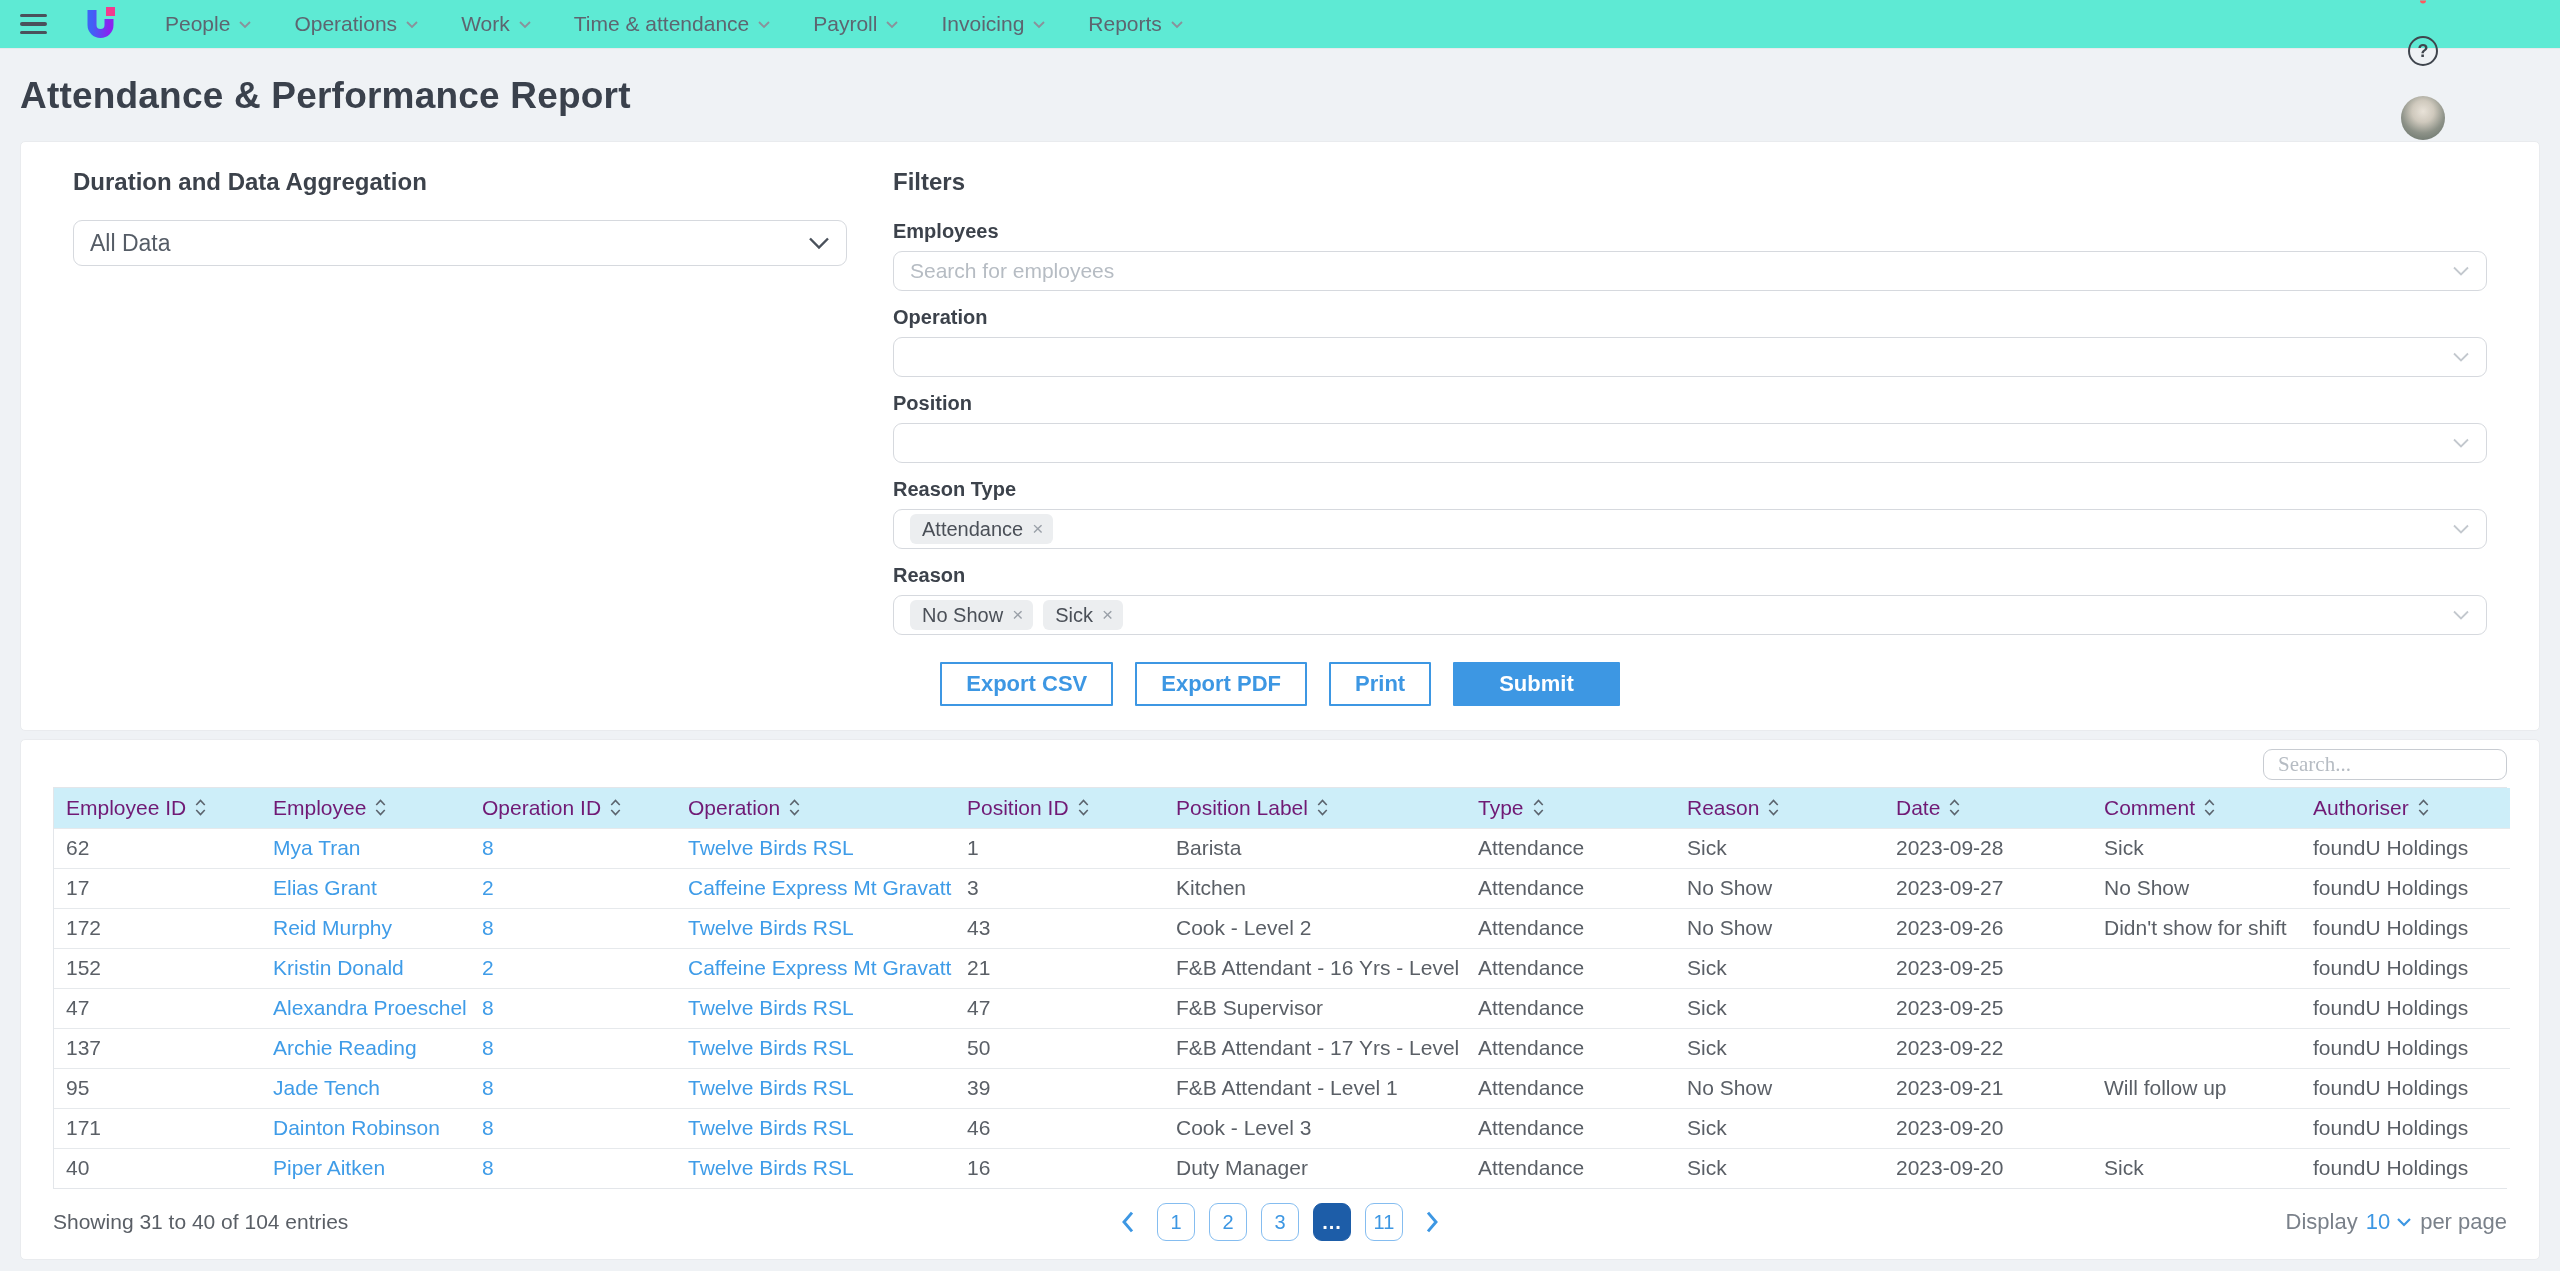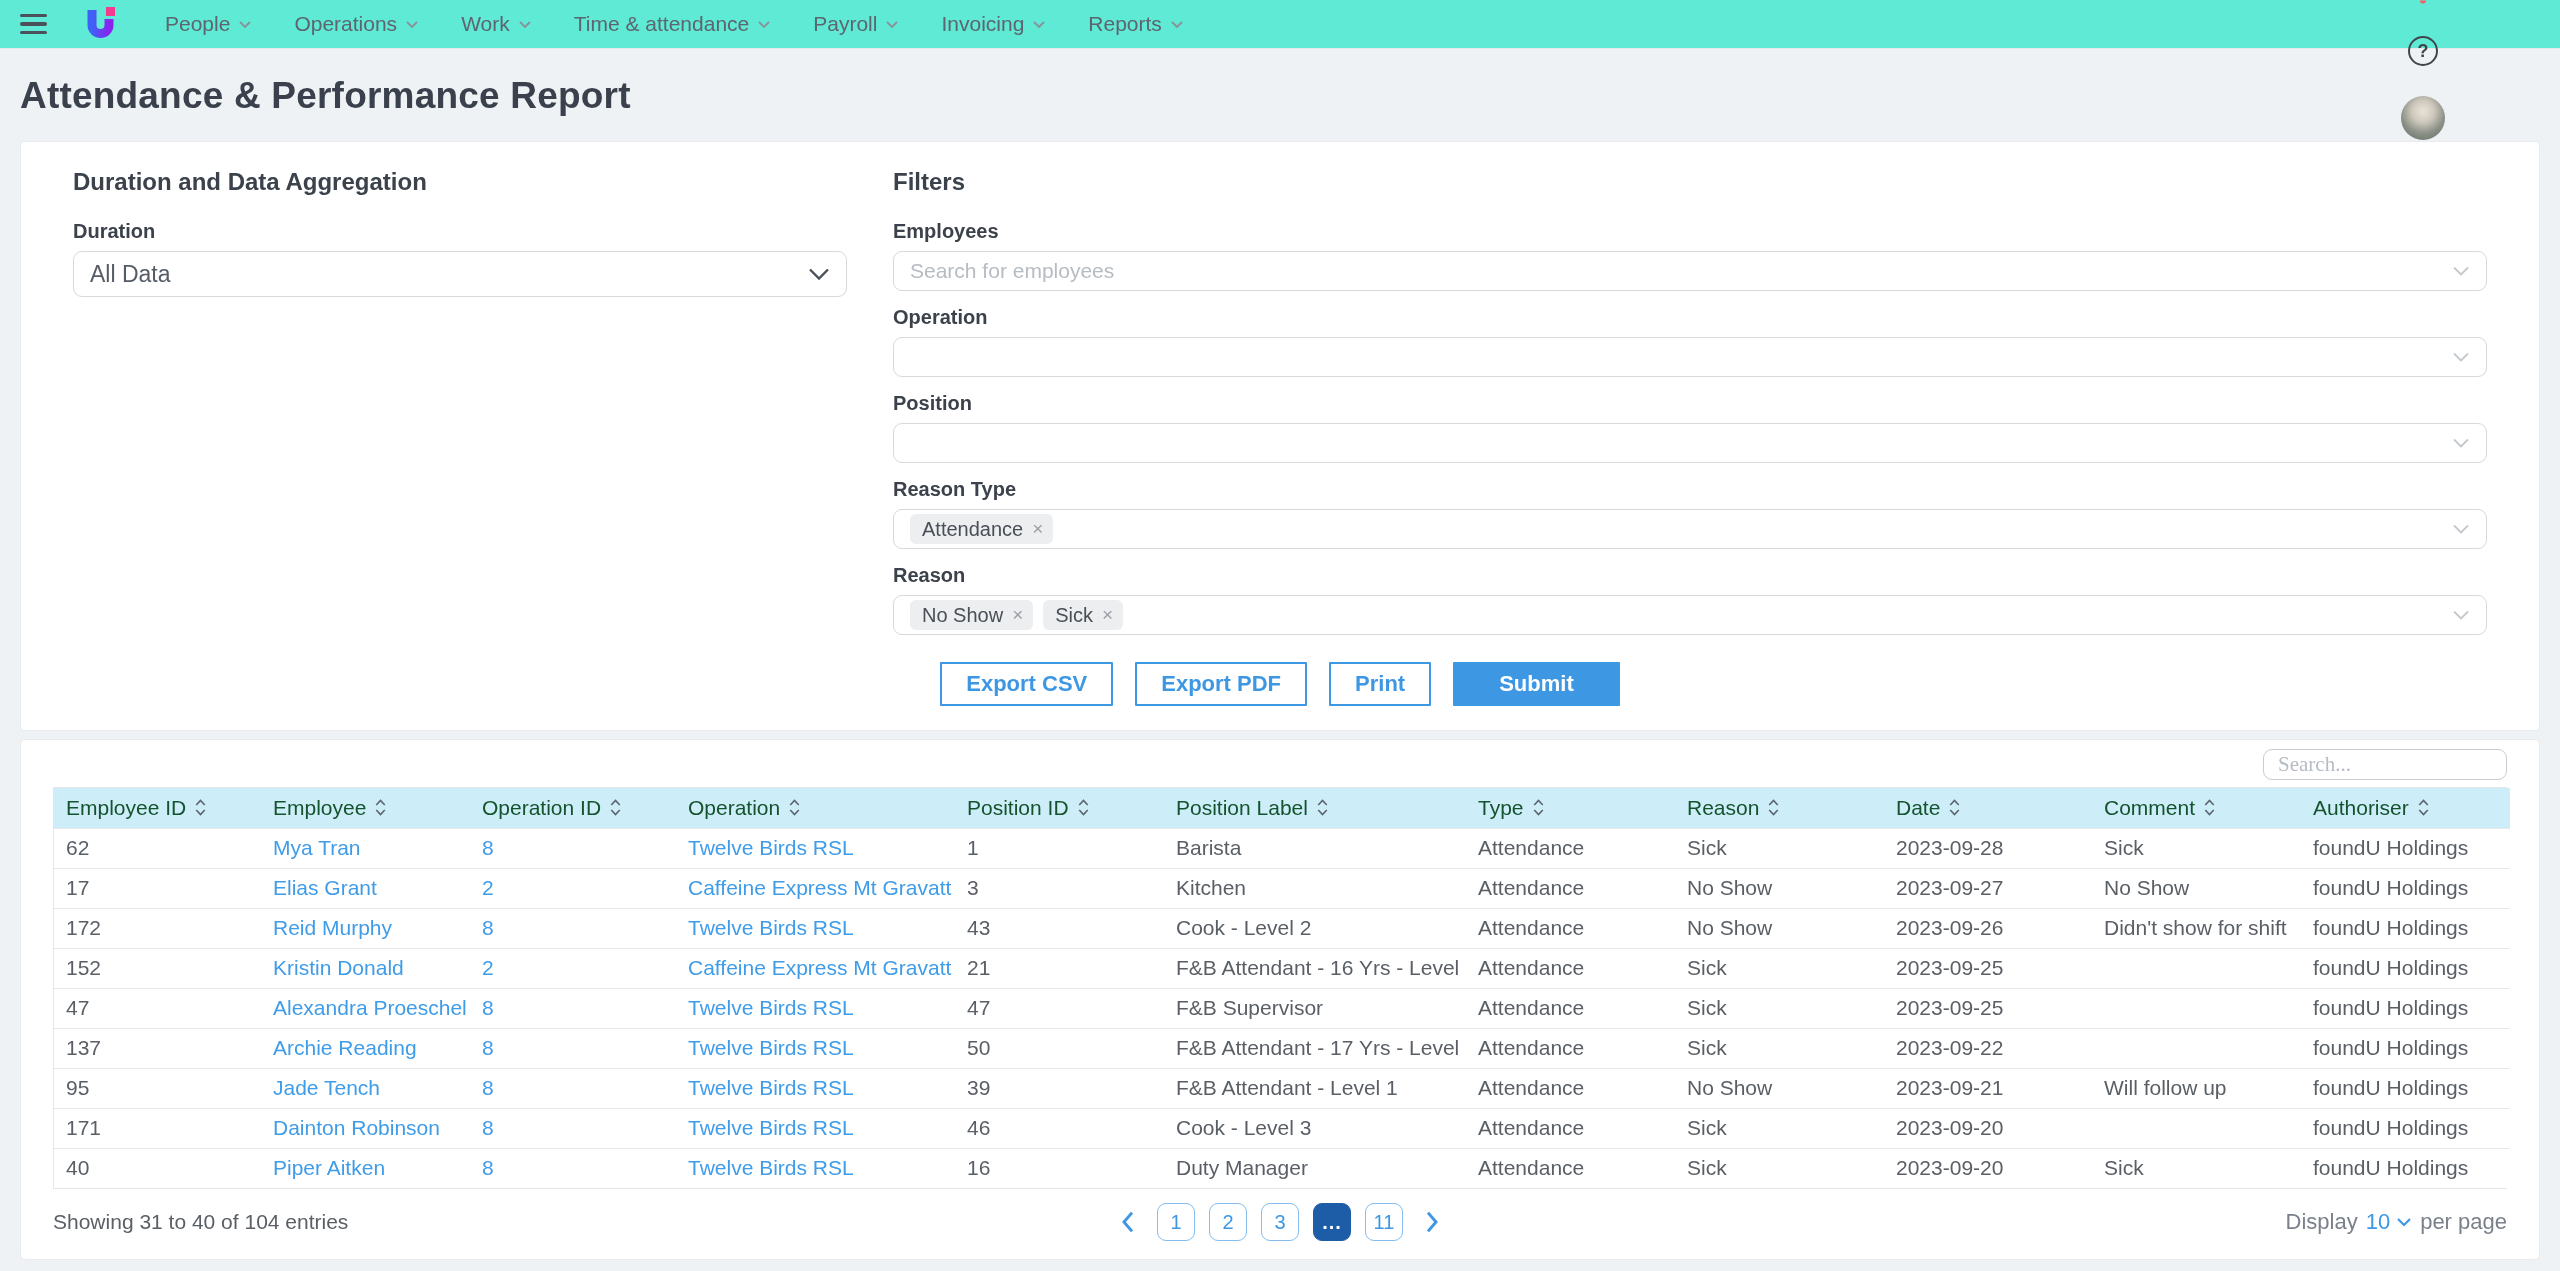--- a/index.html
+++ b/index.html
@@ -55,21 +55,21 @@
   
   .table-card { margin-top:8px; padding-bottom:16px; }
   .table-search-row { display:flex; justify-content:flex-end; padding:9px 32px 7px 32px; }
   .table-search { width:244px; height:31px; border:1px solid #c8ccd2; border-radius:9px;
                   padding:0 14px; font-size:21px; color:#555c66; outline:none;
                   font-family:Liberation Serif, serif; }
   .table-search::placeholder { color:#b6bcc3; }
   .table-wrap { margin:0 32px; border:1px solid #e3e6ea; }
   table { width:100%; border-collapse:collapse; table-layout:fixed; }
   thead th { background:#cdeef9; height:40px; text-align:left; padding:0 8px 0 12px;
-             font-size:21px; font-weight:normal; color:#14532d; white-space:nowrap; overflow:hidden; }
+             font-size:21px; font-weight:normal; color:#701a75; white-space:nowrap; overflow:hidden; }
   thead th .th-inner { display:flex; align-items:center; gap:8px; cursor:pointer; }
   tbody td { height:40px; border-top:1px solid #e6e9ec; padding:0 8px 0 12px; font-size:21px;
              color:#5a5f66; white-space:nowrap; overflow:hidden; background:#fff; }
   td.link { color:#3f9ce8; cursor:pointer; }
 
   
   .table-footer { position:relative; display:flex; align-items:center; padding:20px 32px 8px 32px; }
   .showing { font-size:21px; color:#5a5f66; }
   .pagination { position:absolute; left:50%; transform:translateX(-50%);
                 display:flex; align-items:center; gap:14px; }
@@ -168,21 +168,20 @@
 </header>
 
 <div class="page-head">
   <h1 class="page-title">Attendance &amp; Performance Report</h1>
 </div>
 
 <section class="card filters-card">
   <div>
     <div class="section-heading">Duration and Data Aggregation</div>
     <div class="field">
-      <div class="field-label">Duration</div>
       <div class="select-box lg">
         <span>All Data</span>
         <svg class="chev" width="22" height="13" viewBox="0 0 22 13">
           <path d="M2 2 L11 11 L20 2" fill="none" stroke="#4a515b" stroke-width="2.4"></path>
         </svg>
       </div>
     </div>
   </div>
 
   <div>

